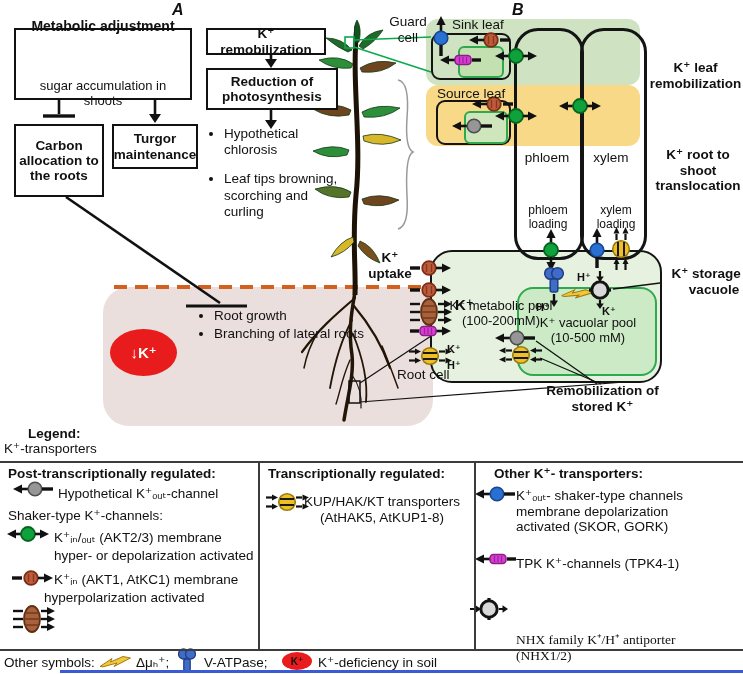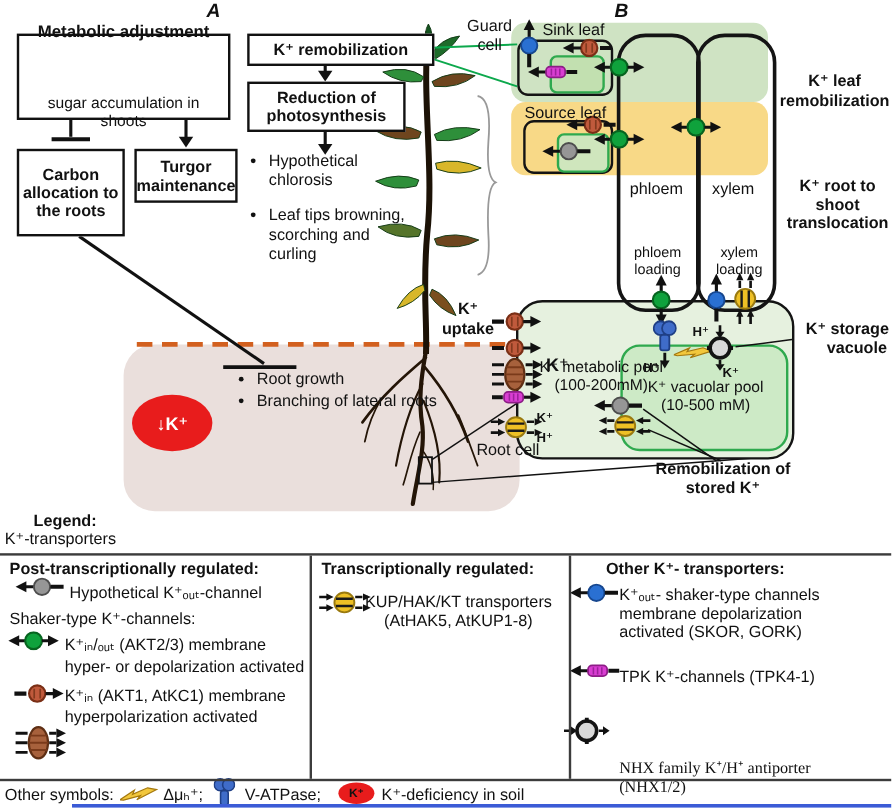--- a/index.html
+++ b/index.html
@@ -126,21 +126,21 @@
     <line x1="536" y1="341" x2="597" y2="384" stroke="#111" stroke-width="1.3"></line>
     <line x1="540" y1="358" x2="601" y2="384" stroke="#111" stroke-width="1.3"></line>
 
     <line x1="613" y1="289" x2="660" y2="283" stroke="#111" stroke-width="1.3"></line>
   </svg>
 
   <div class="bx" style="left:14px;top:28px;width:178px;height:72px;">
     <div class="bt">Metabolic adjustment</div>
     <div class="bs" style="width:150px;margin-top:44px;">sugar accumulation in shoots</div>
   </div>
-  <div class="bx" style="left:206px;top:28px;width:156px;height:27px;text-align:center;">K⁺ remobilization</div>
+  <div class="bx" style="left:206px;top:28px;width:120px;height:27px;text-align:center;">K⁺ remobilization</div>
   <div class="bx" style="left:206px;top:68px;width:132px;height:42px;">Reduction of photosynthesis</div>
   <div class="bx" style="left:14px;top:124px;width:90px;height:73px;">Carbon allocation to the roots</div>
   <div class="bx" style="left:112px;top:124px;width:86px;height:45px;">Turgor maintenance</div>
 
   <ul class="blt" style="left:210px;top:126px;width:118px;">
     <li>Hypothetical chlorosis</li>
     <li>Leaf tips browning, scorching and curling</li>
   </ul>
   <ul class="blt tight" style="left:200px;top:308px;width:158px;">
     <li>Root growth</li>
@@ -438,21 +438,21 @@
       <svg width="44" height="16">
         <line x1="2" y1="8" x2="12" y2="8" stroke="#111" stroke-width="3.4"></line>
         <circle cx="21" cy="8" r="6.8" fill="#c05a3c" stroke="#7a2f16" stroke-width="1.8"></circle>
         <line x1="18.5" y1="4" x2="18.5" y2="12" stroke="#833a1e" stroke-width="1.4"></line>
         <line x1="23.5" y1="4" x2="23.5" y2="12" stroke="#833a1e" stroke-width="1.4"></line>
         <line x1="28" y1="8" x2="35" y2="8" stroke="#111" stroke-width="2.6"></line>
         <polygon points="43,8 34,3.4 34,12.6" fill="#111"></polygon>
       </svg>
     </span>
   <div class="lbl" style="left:54px;top:572px;">K⁺ᵢₙ (AKT1, AtKC1) membrane</div>
-  <div class="lbl" style="left:54px;top:590px;">hyperpolarization activated</div>
+  <div class="lbl" style="left:44px;top:590px;">hyperpolarization activated</div>
   <span class="ic" style="left:10px;top:604px;">
       <svg width="46" height="30">
         <line x1="3" y1="7" x2="13" y2="7" stroke="#111" stroke-width="2.4"></line>
         <line x1="3" y1="15" x2="13" y2="15" stroke="#111" stroke-width="2.4"></line>
         <line x1="3" y1="23" x2="13" y2="23" stroke="#111" stroke-width="2.4"></line>
         <ellipse cx="22" cy="15" rx="8" ry="13" fill="#a7613c" stroke="#5f2f14" stroke-width="1.8"></ellipse>
         <line x1="15" y1="9" x2="29" y2="9" stroke="#7a3a1a" stroke-width="1.6"></line>
         <line x1="14" y1="15" x2="30" y2="15" stroke="#7a3a1a" stroke-width="1.6"></line>
         <line x1="15" y1="21" x2="29" y2="21" stroke="#7a3a1a" stroke-width="1.6"></line>
         <line x1="31" y1="7" x2="37" y2="7" stroke="#111" stroke-width="2.4"></line>
@@ -475,21 +475,21 @@
         <line x1="16" y1="7" x2="30" y2="7" stroke="#1a1a1a" stroke-width="2"></line>
         <line x1="16" y1="13" x2="30" y2="13" stroke="#1a1a1a" stroke-width="2"></line>
         <line x1="32" y1="5.5" x2="38" y2="5.5" stroke="#111" stroke-width="2.2"></line>
         <polygon points="45,5.5 38.5,2.5 38.5,8.5" fill="#111"></polygon>
         <line x1="32" y1="14.5" x2="38" y2="14.5" stroke="#111" stroke-width="2.2"></line>
         <polygon points="45,14.5 38.5,11.5 38.5,17.5" fill="#111"></polygon>
       </svg>
     </span>
   <div class="lbl ctr" style="left:296px;top:494px;width:172px;">KUP/HAK/KT transporters (AtHAK5, AtKUP1-8)</div>
 
-  <div class="lbl b" style="left:505px;top:466px;text-align:right;">Other K⁺- transporters:</div>
+  <div class="lbl b" style="left:494px;top:466px;text-align:right;">Other K⁺- transporters:</div>
   <span class="ic" style="left:474px;top:486px;">
       <svg width="44" height="16">
         <polygon points="1,8 10,3.4 10,12.6" fill="#111"></polygon>
         <line x1="9" y1="8" x2="17" y2="8" stroke="#111" stroke-width="2.6"></line>
         <circle cx="23" cy="8" r="6.8" fill="#2a70d2" stroke="#17478f" stroke-width="1.6"></circle>
         <line x1="30" y1="8" x2="41" y2="8" stroke="#111" stroke-width="3.4"></line>
       </svg>
     </span>
   <div class="lbl" style="left:516px;top:488px;width:200px;">K⁺ₒᵤₜ- shaker-type channels membrane depolarization activated (SKOR, GORK)</div>
   <span class="ic" style="left:474px;top:551px;">

